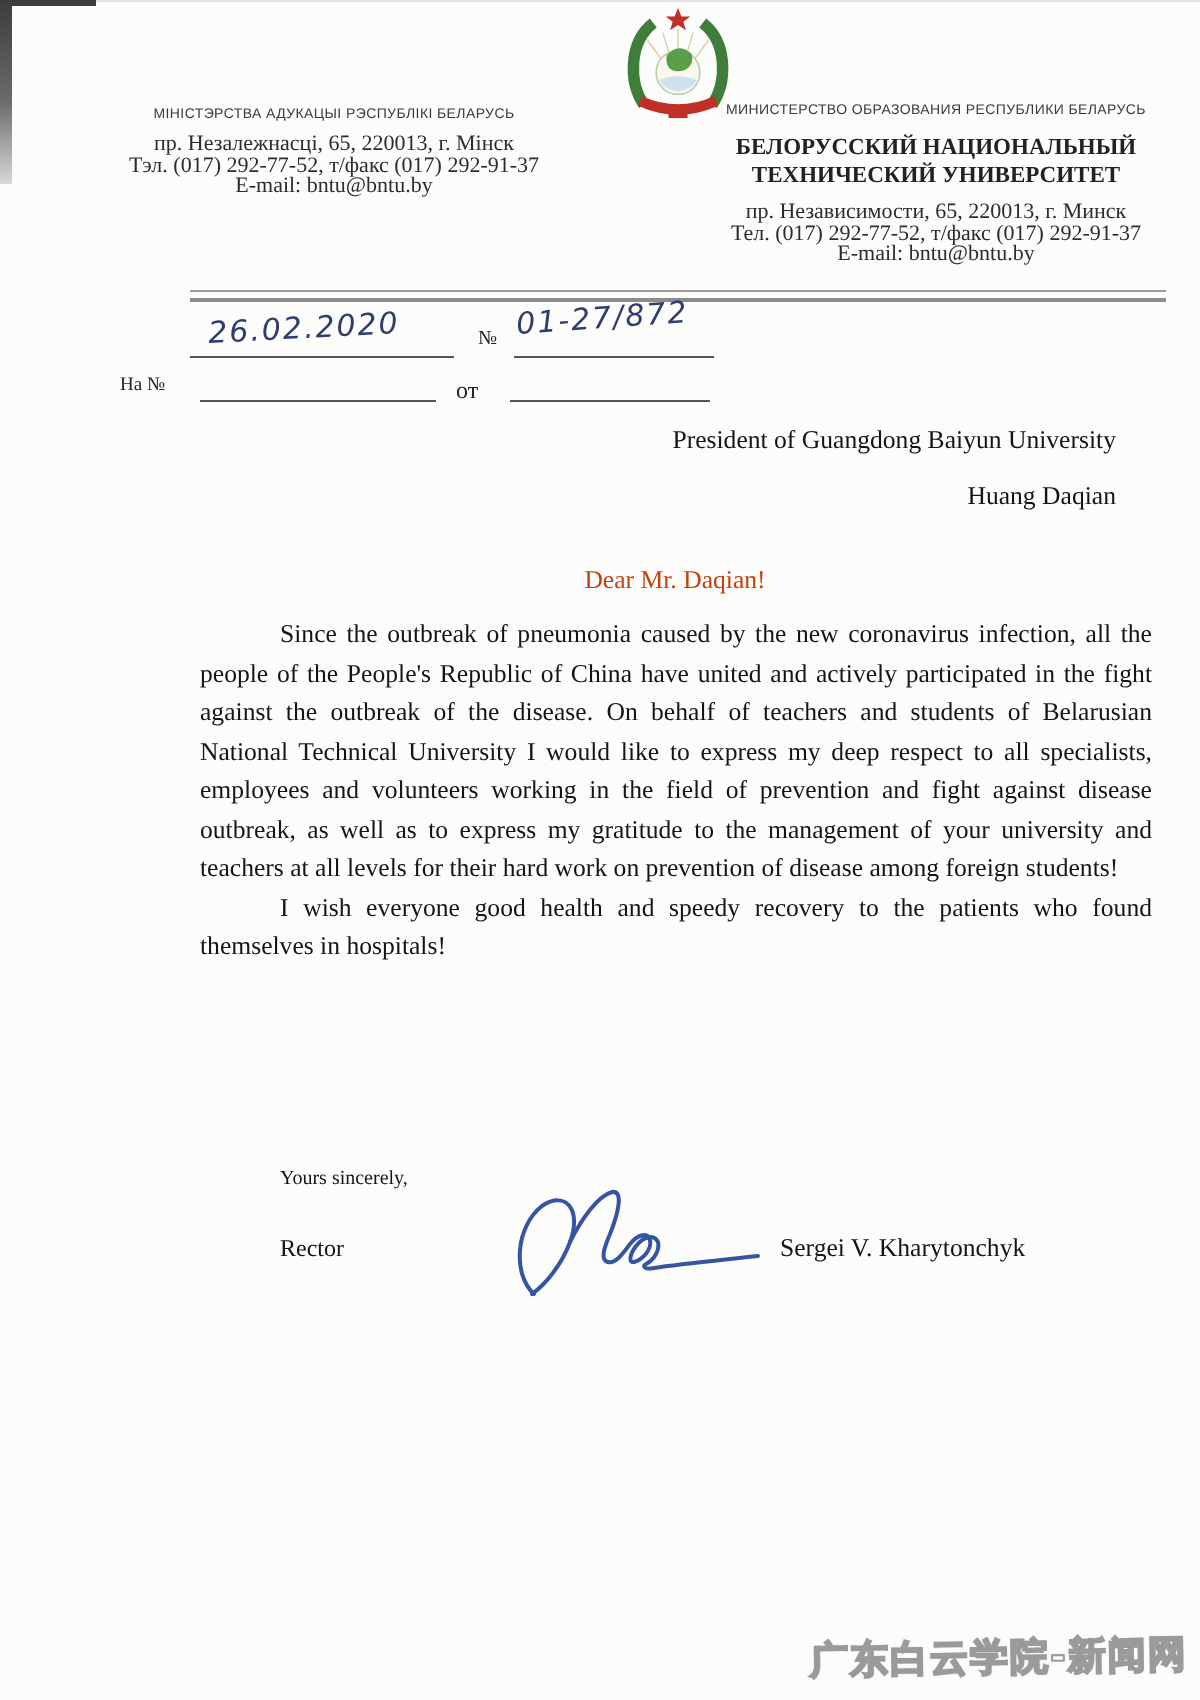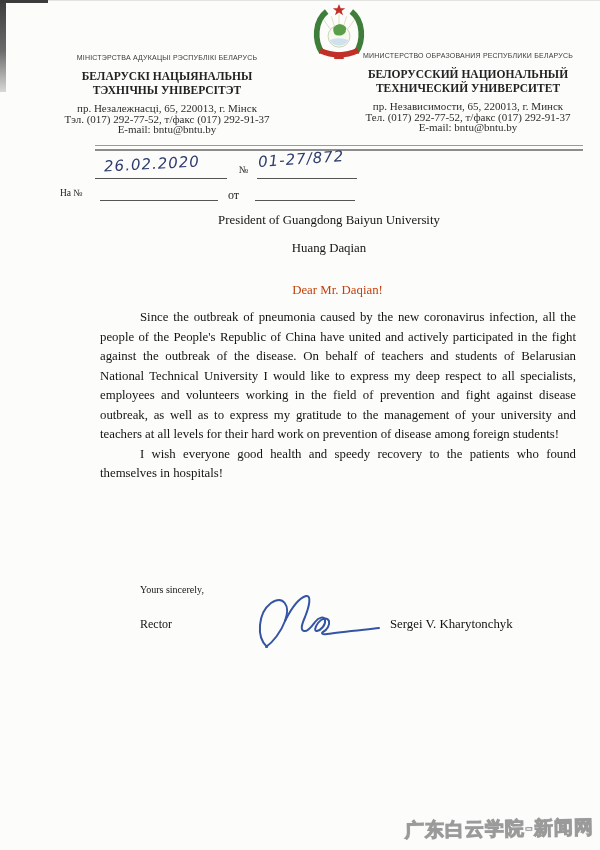--- a/index.html
+++ b/index.html
@@ -45,21 +45,21 @@
     white-space:nowrap;
   }
   .hw-date{left:104px;top:155px;transform:rotate(-3deg);}
   .hw-num{left:258px;top:150px;transform:rotate(-4deg);}
   .ref-label{position:absolute;font-size:10px;color:#222;}
   .l-num{left:239px;top:164px;}
   .l-reply{left:60px;top:188px;font-size:9.5px;}
   .l-from{left:228px;top:188px;font-size:12px;}
 
   
-  .recipient{position:absolute;left:100px;top:206px;width:458px;text-align:center;
+  .recipient{position:absolute;left:100px;top:206px;width:458px;text-align:right;
     font-size:12.8px;line-height:28px;color:#141414;}
 
   
   .salutation{position:absolute;left:100px;top:283px;width:475px;text-align:center;
     font-size:12.8px;color:#c2410c;}
   .body-text{position:absolute;left:100px;top:308px;width:476px;
     font-size:12.8px;line-height:19.5px;text-align:justify;color:#141414;}
   .body-text p{margin:0;text-indent:40px;}
 
   
@@ -100,24 +100,20 @@
   <path d="M24,26 q6,-7 13,-1 q2,6 -4,9 q-10,2 -9,-8 z" fill="#5a9e4a"></path>
   <path d="M12,52 C4,40 4,19 17,9" stroke="#3f7d3a" stroke-width="6" fill="none"></path>
   <path d="M48,52 C56,40 56,19 43,9" stroke="#3f7d3a" stroke-width="6" fill="none"></path>
   <polygon points="30,1 31.8,5.5 36.5,5.5 32.8,8.3 34.2,12.8 30,10 25.8,12.8 27.2,8.3 23.5,5.5 28.2,5.5" fill="#c03029"></polygon>
   <path d="M10,50 Q30,59 50,50" stroke="#c03029" stroke-width="5.5" fill="none"></path>
   <rect x="25" y="52" width="10" height="7" fill="#c03029"></rect>
 </svg>
 
 <div class="hd-block hd-left">
   <div class="ministry">МІНІСТЭРСТВА АДУКАЦЫІ РЭСПУБЛІКІ БЕЛАРУСЬ</div>
-  <div class="uni-name">
-    <div>БЕЛАРУСКІ НАЦЫЯНАЛЬНЫ</div>
-    <div>ТЭХНІЧНЫ УНІВЕРСІТЭТ</div>
-  </div>
   <div class="hd-addr">
     <div>пр. Незалежнасці, 65, 220013, г. Мінск</div>
     <div>Тэл. (017) 292-77-52, т/факс (017) 292-91-37</div>
     <div>E-mail: bntu@bntu.by</div>
   </div>
 </div>
 
 <div class="hd-block hd-right">
   <div class="ministry">МИНИСТЕРСТВО ОБРАЗОВАНИЯ РЕСПУБЛИКИ БЕЛАРУСЬ</div>
   <div class="uni-name">

